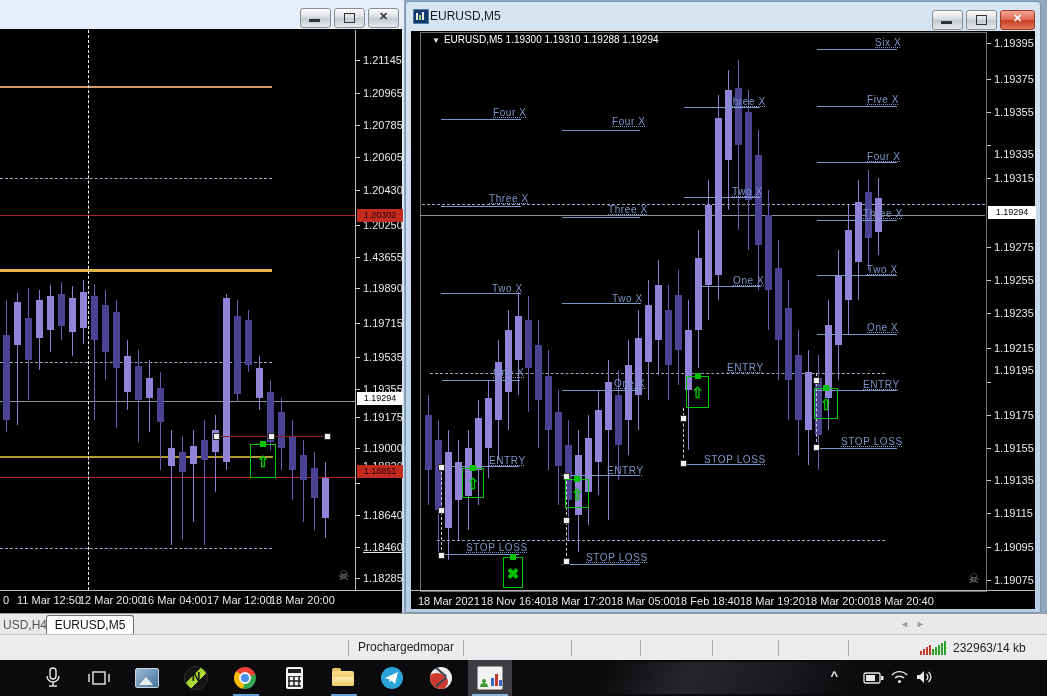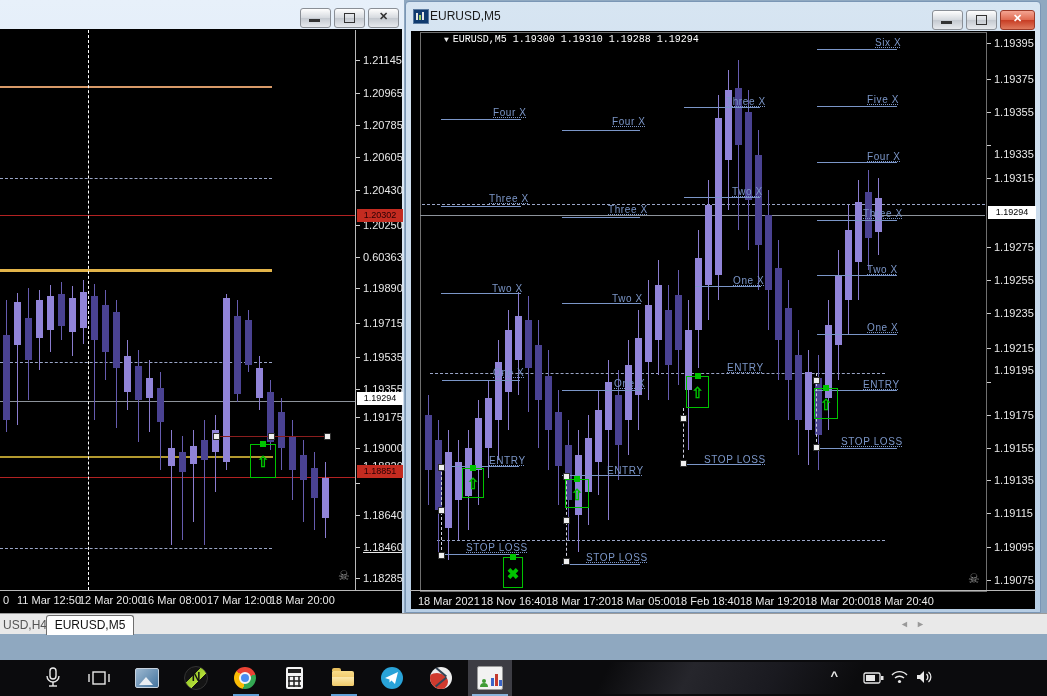--- a/index.html
+++ b/index.html
@@ -27,21 +27,21 @@
   .cb-left{left:0;top:29px;right:2px;bottom:0;}
   .cb-right{left:5px;top:29px;right:5px;bottom:3px;}
   .sep{position:absolute;background:#b9b9b9;}
   #overlay{position:absolute;left:0;top:0;width:1047px;height:696px;z-index:40;pointer-events:none;}
   #overlay div{box-sizing:border-box;}
   .tick{font-size:11px;color:#e9e9e9;white-space:nowrap;}
   .anno{font-size:10px;letter-spacing:.6px;white-space:nowrap;text-decoration:underline dotted;}
   .tag{font-size:9px;height:13px;line-height:13px;text-align:center;}
   .handle{width:7px;height:7px;background:#f0f0f0;border:1px solid #2e2e2e;}
   .gbox{border:1px solid #00c400;color:#00c400;text-align:center;font-weight:bold;font-size:15px;}
-  .ohlc{position:absolute;left:444px;top:34px;z-index:45;color:#fff;font-size:10px;white-space:nowrap;font-family:Liberation Mono, monospace;}
+  .ohlc{position:absolute;left:432px;top:34px;z-index:45;color:#fff;font-size:10px;white-space:nowrap;}
   .ohlc .tri{font-size:8px;margin-right:4px;color:#e8e8e8;}
   .tabbar{position:absolute;left:0;top:613px;width:1047px;height:21px;background:#e9e9e9;border-top:1px solid #9b9b9b;box-sizing:border-box;z-index:50;}
   .tab-inactive{position:absolute;left:3px;top:4px;font-size:12px;color:#555;}
   .tab-active{position:absolute;left:46px;top:1px;width:88px;height:20px;background:#fff;border:1px solid #6e6e6e;border-bottom:none;
     border-radius:3px 3px 0 0;text-align:center;font-size:12px;line-height:19px;color:#111;box-sizing:border-box;}
   .tabscroll{position:absolute;left:900px;top:5px;font-size:9px;color:#999;letter-spacing:7px;}
   .statusbar{position:absolute;left:0;top:634px;width:1047px;height:26px;background:#ececec;border-top:1px solid #c6c6c6;box-sizing:border-box;z-index:50;}
   .sdiv{position:absolute;top:5px;width:1px;height:16px;background:#ababab;}
   .sprofile{position:absolute;left:349px;top:5px;width:114px;text-align:center;font-size:12px;color:#222;}
   .netbars{position:absolute;left:920px;top:5px;display:flex;align-items:flex-end;gap:1px;height:15px;}
@@ -222,21 +222,21 @@
       <div class="tick" style="position: absolute; left: 363px; top: 87px;">1.20965</div>
       <div style="position: absolute; left: 356px; top: 125px; width: 4px; height: 1px; background: rgb(207, 207, 207);"></div>
       <div class="tick" style="position: absolute; left: 363px; top: 119px;">1.20785</div>
       <div style="position: absolute; left: 356px; top: 157px; width: 4px; height: 1px; background: rgb(207, 207, 207);"></div>
       <div class="tick" style="position: absolute; left: 363px; top: 151px;">1.20605</div>
       <div style="position: absolute; left: 356px; top: 190px; width: 4px; height: 1px; background: rgb(207, 207, 207);"></div>
       <div class="tick" style="position: absolute; left: 363px; top: 184px;">1.20430</div>
       <div style="position: absolute; left: 356px; top: 225px; width: 4px; height: 1px; background: rgb(207, 207, 207);"></div>
       <div class="tick" style="position: absolute; left: 363px; top: 219px;">1.20250</div>
       <div style="position: absolute; left: 356px; top: 257px; width: 4px; height: 1px; background: rgb(207, 207, 207);"></div>
-      <div class="tick" style="position: absolute; left: 363px; top: 251px;">0.60363</div>
+      <div class="tick" style="position: absolute; left: 363px; top: 251px;">1.43655</div>
       <div style="position: absolute; left: 356px; top: 288px; width: 4px; height: 1px; background: rgb(207, 207, 207);"></div>
       <div class="tick" style="position: absolute; left: 363px; top: 282px;">1.19890</div>
       <div style="position: absolute; left: 356px; top: 323px; width: 4px; height: 1px; background: rgb(207, 207, 207);"></div>
       <div class="tick" style="position: absolute; left: 363px; top: 317px;">1.19715</div>
       <div style="position: absolute; left: 356px; top: 357px; width: 4px; height: 1px; background: rgb(207, 207, 207);"></div>
       <div class="tick" style="position: absolute; left: 363px; top: 351px;">1.19535</div>
       <div style="position: absolute; left: 356px; top: 389px; width: 4px; height: 1px; background: rgb(207, 207, 207);"></div>
       <div class="tick" style="position: absolute; left: 363px; top: 383px;">1.19355</div>
       <div style="position: absolute; left: 356px; top: 417px; width: 4px; height: 1px; background: rgb(207, 207, 207);"></div>
       <div class="tick" style="position: absolute; left: 363px; top: 411px;">1.19175</div>
@@ -249,21 +249,21 @@
       <div style="position: absolute; left: 356px; top: 547px; width: 4px; height: 1px; background: rgb(207, 207, 207);"></div>
       <div class="tick" style="position: absolute; left: 363px; top: 541px; text-decoration: underline;">1.18460</div>
       <div style="position: absolute; left: 356px; top: 578px; width: 4px; height: 1px; background: rgb(207, 207, 207);"></div>
       <div class="tick" style="position: absolute; left: 363px; top: 572px;">1.18285</div>
       <div class="tag" style="position: absolute; left: 357px; top: 209px; width: 46px; background: rgb(196, 43, 32); color: rgb(42, 0, 4);">1.20302</div>
       <div class="tag" style="position: absolute; left: 357px; top: 392px; width: 46px; background: rgb(255, 255, 255); color: rgb(0, 0, 0);">1.19294</div>
       <div class="tag" style="position: absolute; left: 357px; top: 465px; width: 46px; background: rgb(196, 43, 32); color: rgb(42, 0, 4);">1.18851</div>
       <div class="tick" style="position: absolute; left: 3px; top: 594px;">0</div>
       <div class="tick" style="position: absolute; left: 17px; top: 594px;">11 Mar 12:50</div>
       <div class="tick" style="position: absolute; left: 79px; top: 594px;">12 Mar 20:00</div>
-      <div class="tick" style="position: absolute; left: 142px; top: 594px;">16 Mar 08:00</div>
+      <div class="tick" style="position: absolute; left: 142px; top: 594px;">16 Mar 04:00</div>
       <div class="tick" style="position: absolute; left: 207px; top: 594px;">17 Mar 12:00</div>
       <div class="tick" style="position: absolute; left: 270px; top: 594px;">18 Mar 20:00</div>
       <div style="position: absolute; left: 338px; top: 568px; color: rgb(154, 154, 154); font-size: 13px;">☠</div>
       <div style="position: absolute; left: 422px; top: 204px; width: 563px; height: 0px; border-top: 1px dashed rgb(154, 166, 200);"></div>
       <div style="position: absolute; left: 420px; top: 215px; width: 565px; height: 1px; background: rgb(141, 147, 155);"></div>
       <div style="position: absolute; left: 430px; top: 373px; width: 455px; height: 0px; border-top: 1px dashed rgb(154, 166, 200);"></div>
       <div style="position: absolute; left: 437px; top: 540px; width: 448px; height: 0px; border-top: 1px dashed rgb(154, 166, 200);"></div>
       <div style="position: absolute; left: 428px; top: 395px; width: 1px; height: 110px; background: rgb(102, 92, 176);"></div>
       <div style="position: absolute; left: 425px; top: 415px; width: 7px; height: 55px; background: rgb(74, 66, 146);"></div>
       <div style="position: absolute; left: 438px; top: 420px; width: 1px; height: 136px; background: rgb(102, 92, 176);"></div>
@@ -472,20 +472,42 @@
       <div class="tick" style="position: absolute; left: 869px; top: 595px;">18 Mar 20:40</div>
       <div style="position: absolute; left: 968px; top: 571px; color: rgb(154, 154, 154); font-size: 13px;">☠</div>
     </div>
 
   <div class="tabbar">
     <span class="tab-inactive">USD,H4</span>
     <div class="tab-active">EURUSD,M5</div>
     <span class="tabscroll"><span>◄</span><span>►</span></span>
   </div>
 
+  <div class="statusbar">
+    <div class="sdiv" style="left:348px"></div>
+    <div class="sdiv" style="left:463px"></div>
+    <div class="sdiv" style="left:571px"></div>
+    <div class="sdiv" style="left:640px"></div>
+    <div class="sdiv" style="left:712px"></div>
+    <div class="sdiv" style="left:778px"></div>
+    <div class="sdiv" style="left:848px"></div>
+    <span class="sprofile">Prochargedmopar</span>
+    <span class="netbars">
+      <i style="height:4px;background:#c23a2e"></i>
+        <i style="height:6px;background:#c23a2e"></i>
+        <i style="height:8px;background:#c23a2e"></i>
+        <i style="height:10px;background:#c23a2e"></i>
+      <i style="height:6px;background:#2e9e2e"></i>
+        <i style="height:8px;background:#2e9e2e"></i>
+        <i style="height:10px;background:#2e9e2e"></i>
+        <i style="height:12px;background:#2e9e2e"></i>
+        <i style="height:14px;background:#2e9e2e"></i>
+    </span>
+    <span class="straffic">232963/14 kb</span>
+  </div>
 
   <div class="taskbar">
     <div class="glow"></div>
 
     <div class="tbi" style="left:40px">
       <svg width="16" height="22" viewBox="0 0 16 22">
           <rect x="5" y="1" width="6" height="11" rx="3" fill="none" stroke="#e8e8e8" stroke-width="1.4"></rect>
           <path d="M2 9 a6 6 0 0 0 12 0" fill="none" stroke="#e8e8e8" stroke-width="1.4"></path>
           <line x1="8" y1="15" x2="8" y2="19" stroke="#e8e8e8" stroke-width="1.4"></line>
           <line x1="4" y1="19" x2="12" y2="19" stroke="#e8e8e8" stroke-width="1.4"></line>

